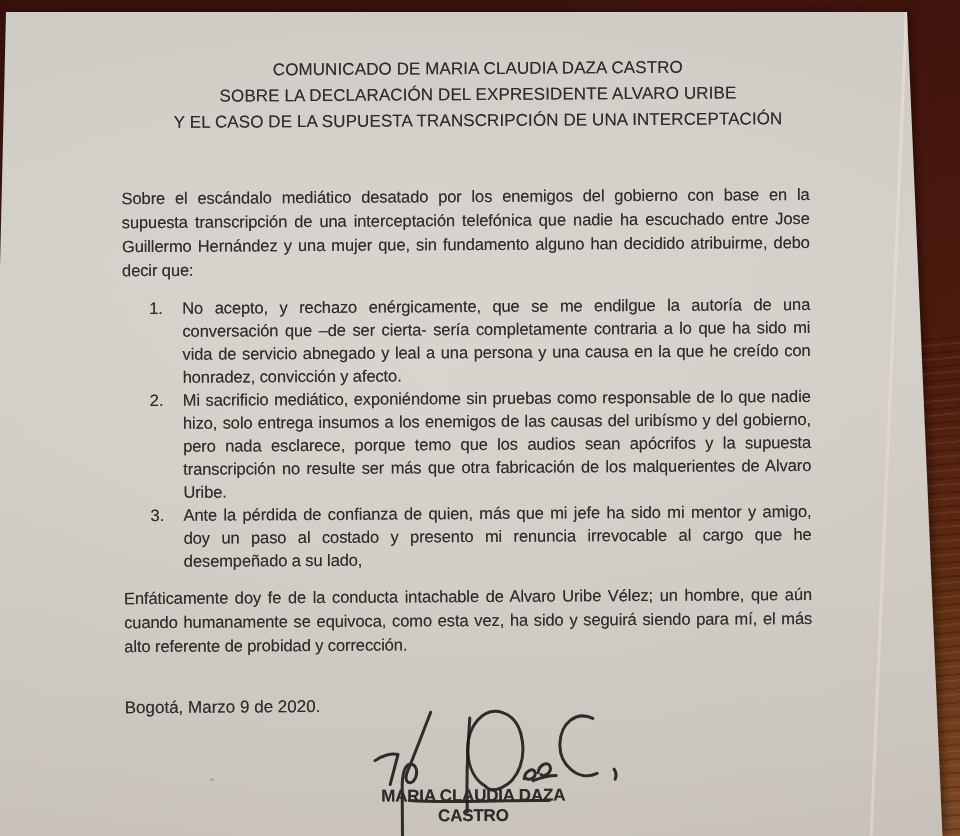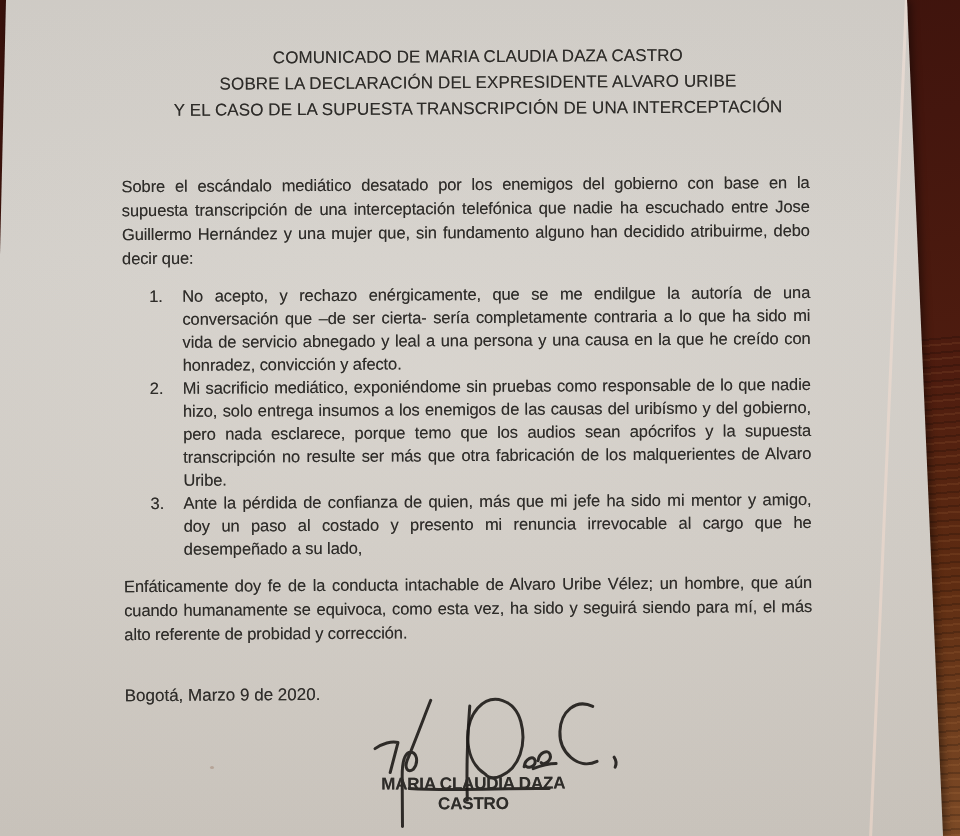--- a/index.html
+++ b/index.html
@@ -21,20 +21,21 @@
     opacity:.8;
   }
   
   .paper-wrap{position:absolute;inset:0;filter:drop-shadow(3px 0 4px rgba(0,0,0,0.45));}
   .paper{
     position:absolute;inset:0;
     clip-path:polygon(6px 0,907px 0,943px 836px,0 836px,0 255px);
     background:
       radial-gradient(ellipse 120% 80% at 45% 45%, rgba(255,255,255,0.06), rgba(0,0,0,0.05)),
       linear-gradient(180deg,#d5d1cb 0%,#d7d3cd 30%,#d4cfc8 65%,#cfc9c1 100%);
+    margin-top: 12px;
   }
   .paper-edge-highlight{
     position:absolute;left:905px;top:-2px;width:3px;height:842px;
     background:linear-gradient(180deg,#e9dcd4,#e5d2c6);
     transform:rotate(2.45deg);transform-origin:top left;opacity:.85;
   }
   .speck{position:absolute;width:4px;height:3px;border-radius:50%;background:rgba(150,115,95,.4);}
   
   .content{
     position:absolute;inset:0;color:#2e2c29;

